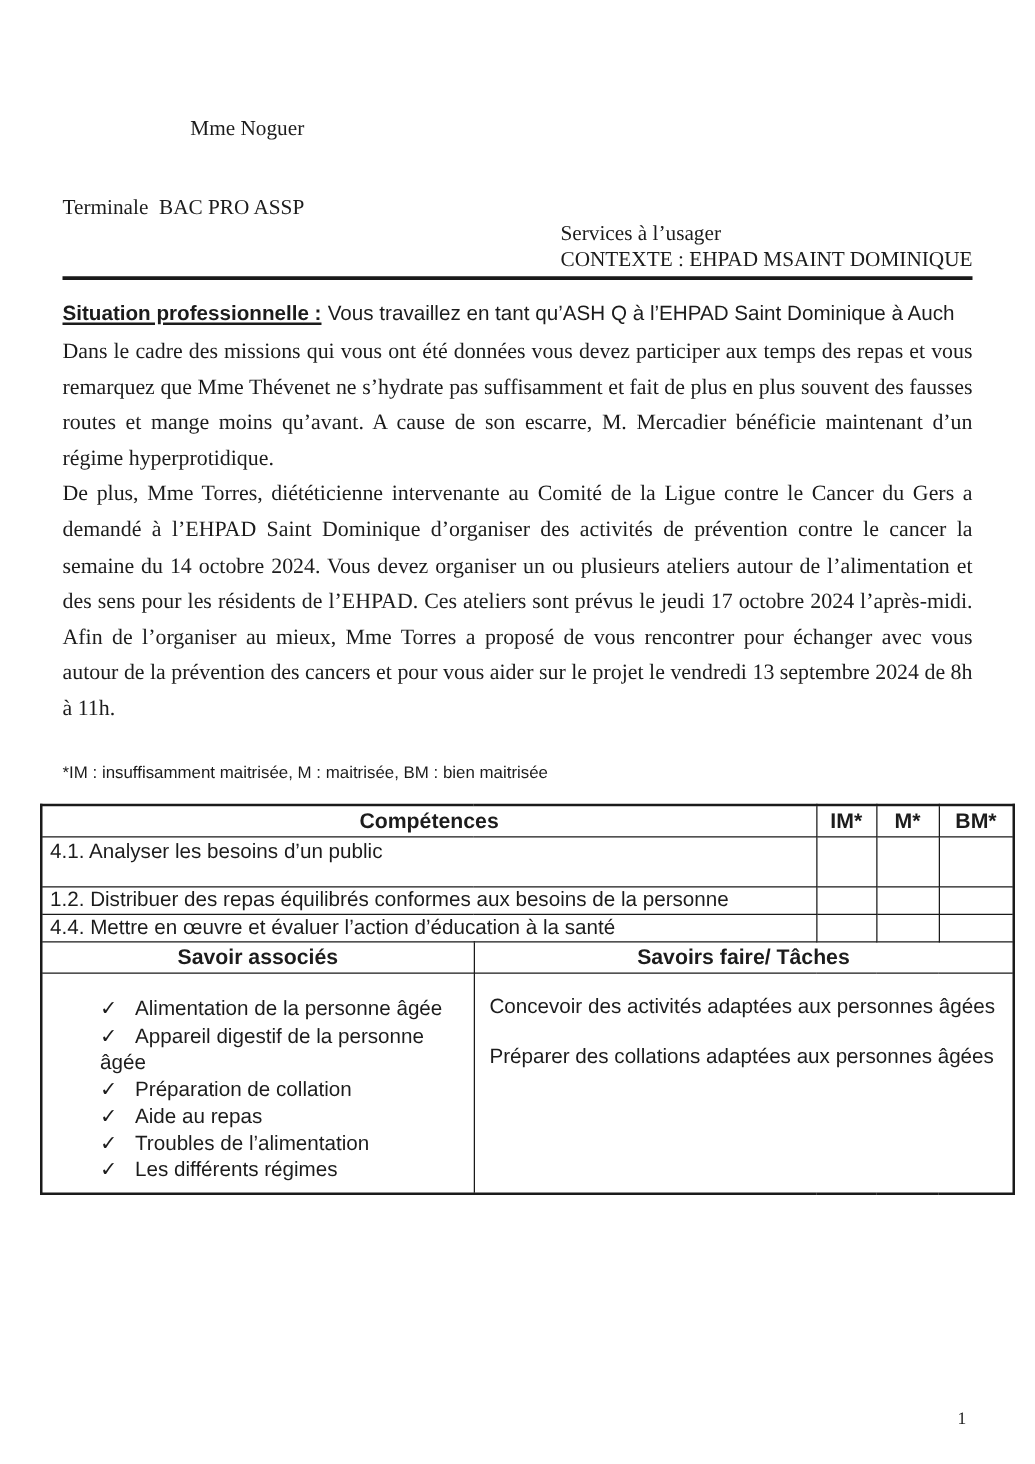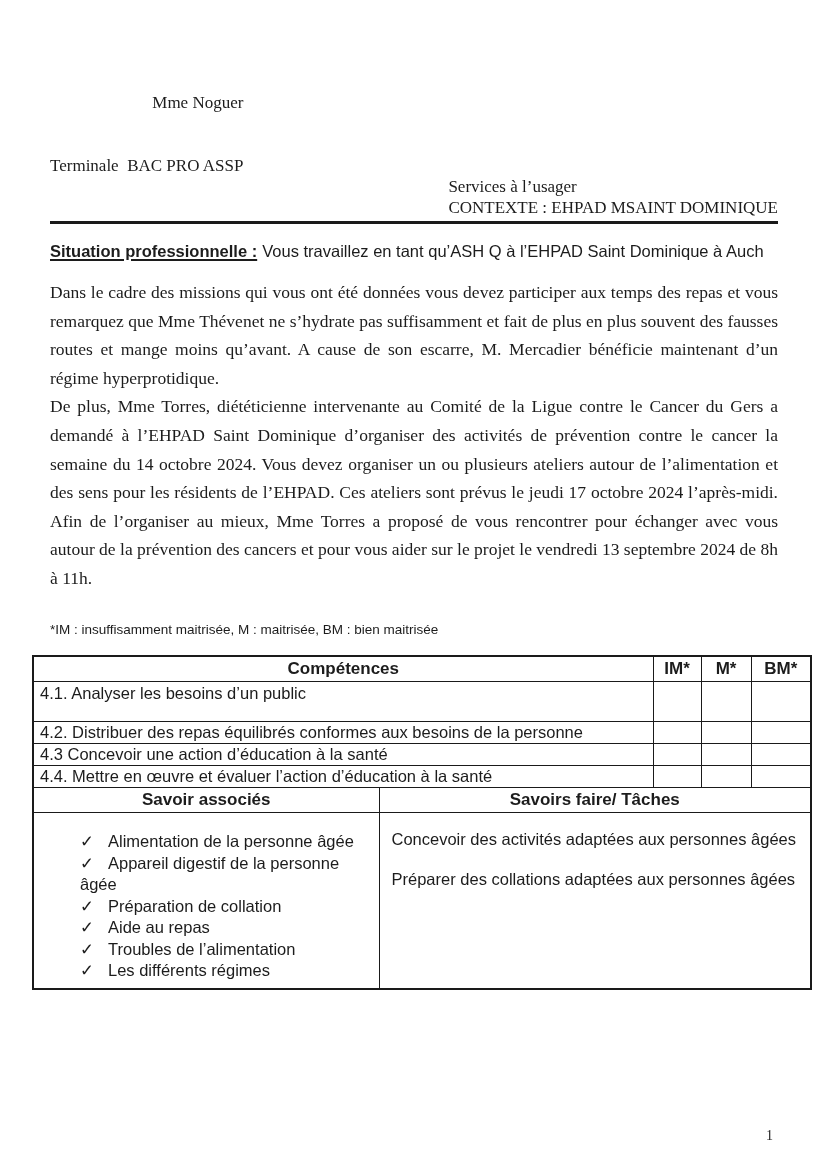--- a/index.html
+++ b/index.html
@@ -35,21 +35,21 @@
   }
   .situation .label {
     font-weight: bold;
     text-decoration: underline;
     text-decoration-thickness: 2px;
     text-underline-offset: 2px;
   }
   .situation .text { margin-left: 5px; }
   
   .body-text {
-    margin-top: 16px;
+    margin-top: 4px;
     font-size: 17.5px;
     line-height: 28.6px;
     text-align: justify;
   }
   .body-text p { margin: 0; }
   
   .note {
     margin-top: 28px;
     font-family: "Liberation Sans", "DejaVu Sans", sans-serif;
     font-size: 13.5px;
@@ -141,27 +141,21 @@
       <td class="th-cell">M*</td>
       <td class="th-cell">BM*</td>
     </tr>
     <tr class="row-tall-1">
       <td class="comp-label" colspan="2">4.1. Analyser les besoins d’un public</td>
       <td></td>
       <td></td>
       <td></td>
     </tr>
     <tr class="row-slim">
-      <td class="comp-label" colspan="2">4.2. Distribuer des repas équilibrés conformes aux besoins de la personne</td>
-      <td></td>
-      <td></td>
-      <td></td>
-    </tr>
-    <tr class="row-slim">
-      <td class="comp-label" colspan="2">4.3 Concevoir une action d’éducation à la santé</td>
+      <td class="comp-label" colspan="2">1.2. Distribuer des repas équilibrés conformes aux besoins de la personne</td>
       <td></td>
       <td></td>
       <td></td>
     </tr>
     <tr class="row-slim">
       <td class="comp-label" colspan="2">4.4. Mettre en œuvre et évaluer l’action d’éducation à la santé</td>
       <td></td>
       <td></td>
       <td></td>
     </tr>

